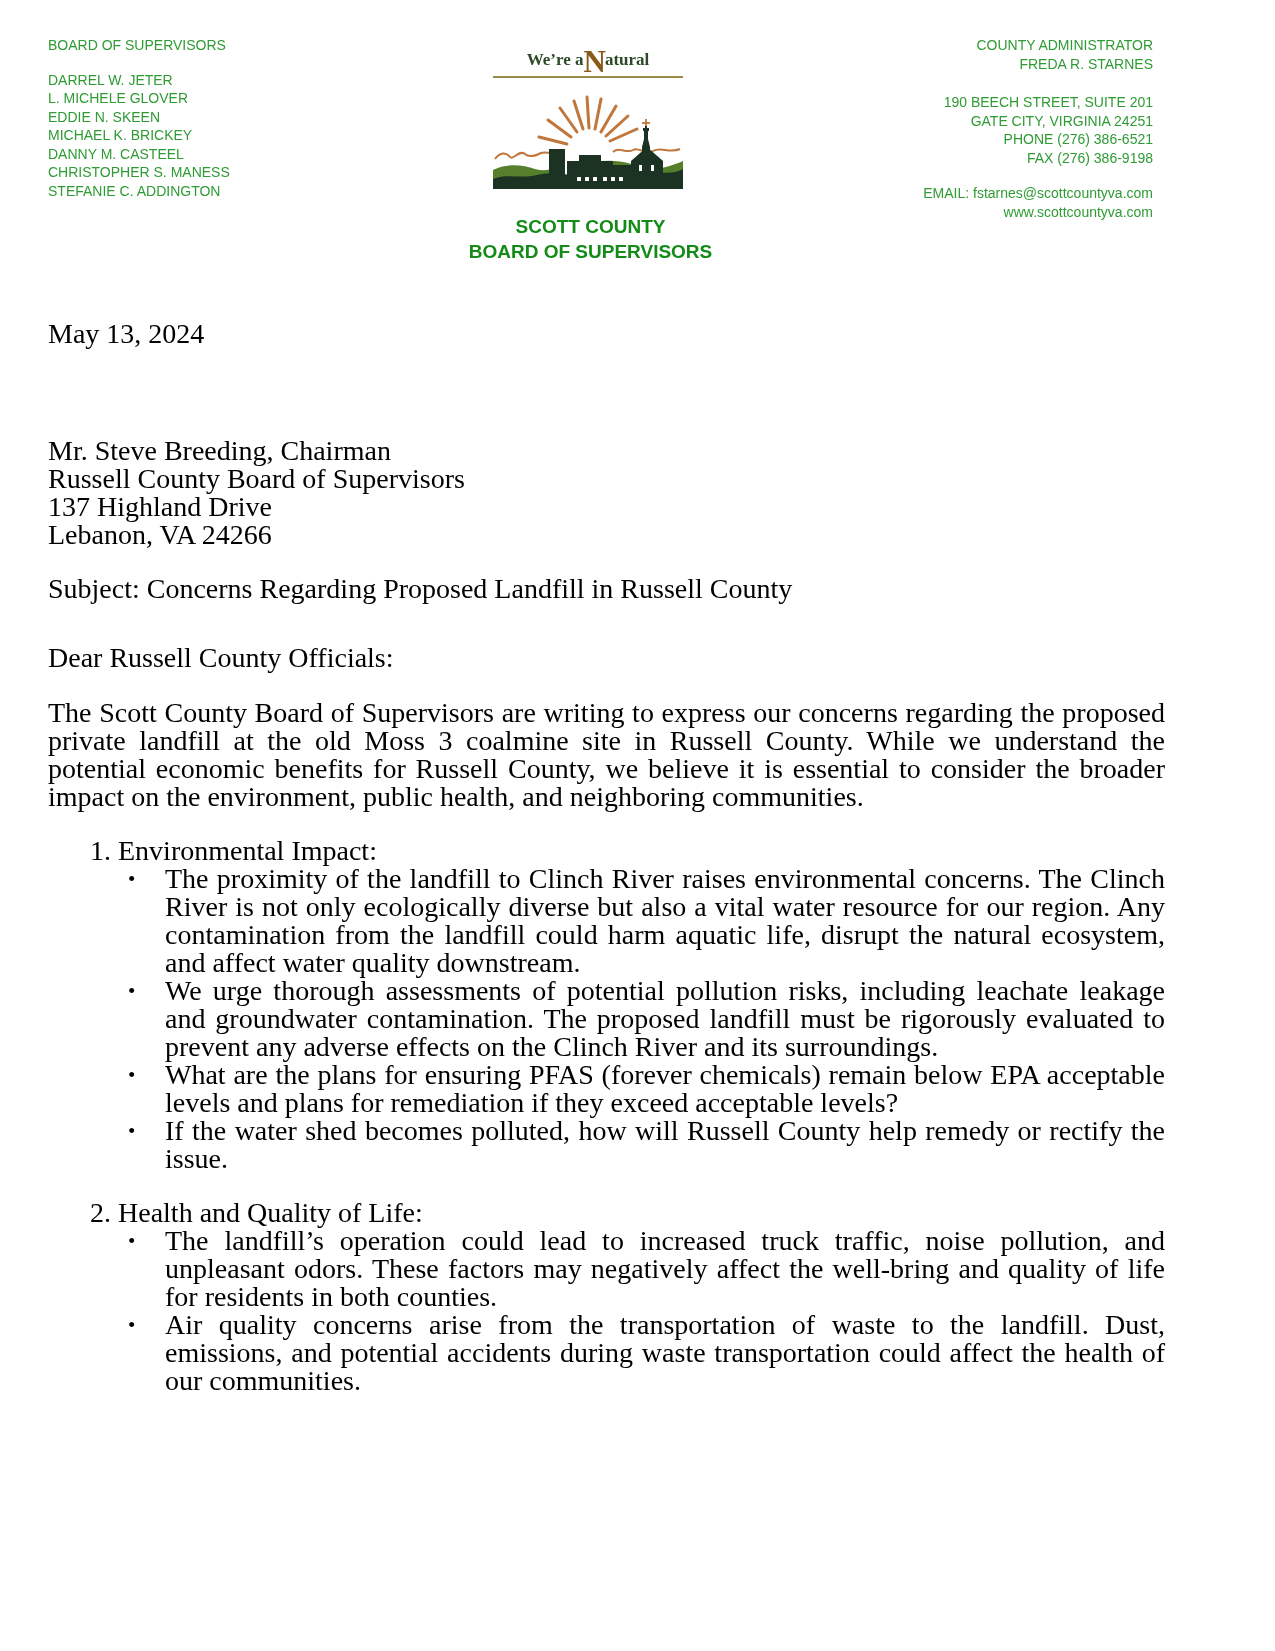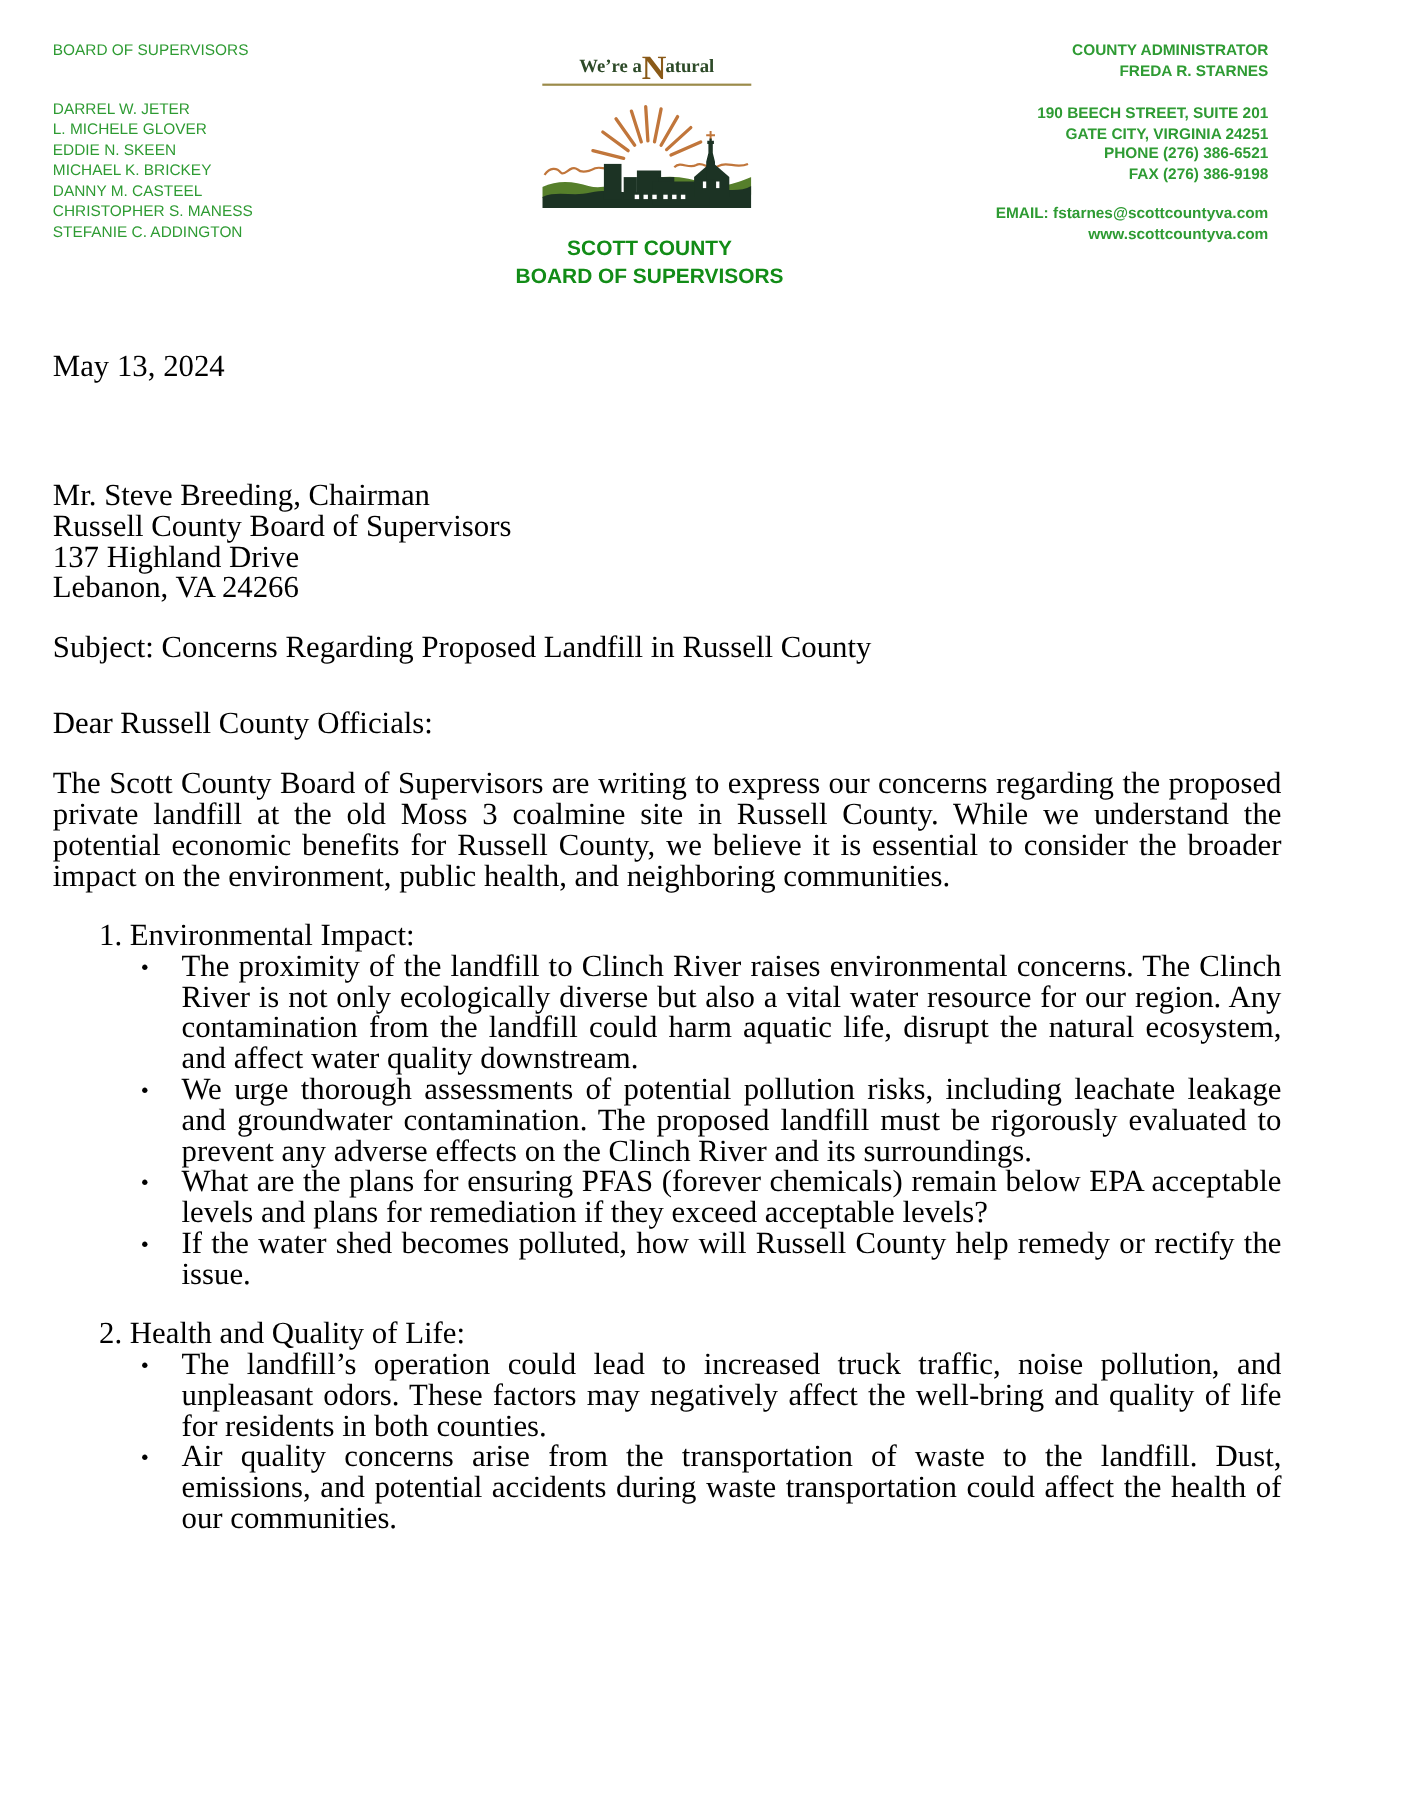--- a/index.html
+++ b/index.html
@@ -12,22 +12,22 @@
     font-family:"Liberation Serif", serif;
   }
 
   
   .lh {
     font-family:"Liberation Sans", sans-serif;
     font-size:14px; line-height:18.5px;
     color:#2E9B33;
   }
   .lh-left  { position:absolute; left:48px;  top:36px; }
-  .lh-left .names { margin-top:35px; }
-  .lh-right { position:absolute; right:122px; top:36px; text-align:right;font-weight:bold; }
+  .lh-left .names { margin-top:16px; }
+  .lh-right { position:absolute; right:122px; top:36px; text-align:right; }
   .lh-right .addr  { margin-top:20px; }
   .lh-right .contact { margin-top:17px; }
 
   
   .lh-center { position:absolute; left:493px; top:50px; width:190px; }
   .tagline {
     text-align:center;
     border-bottom:2px solid #9B8B4A;
     font-family:"Liberation Serif", serif;
     font-size:17px; font-weight:bold; color:#2D4A28;

